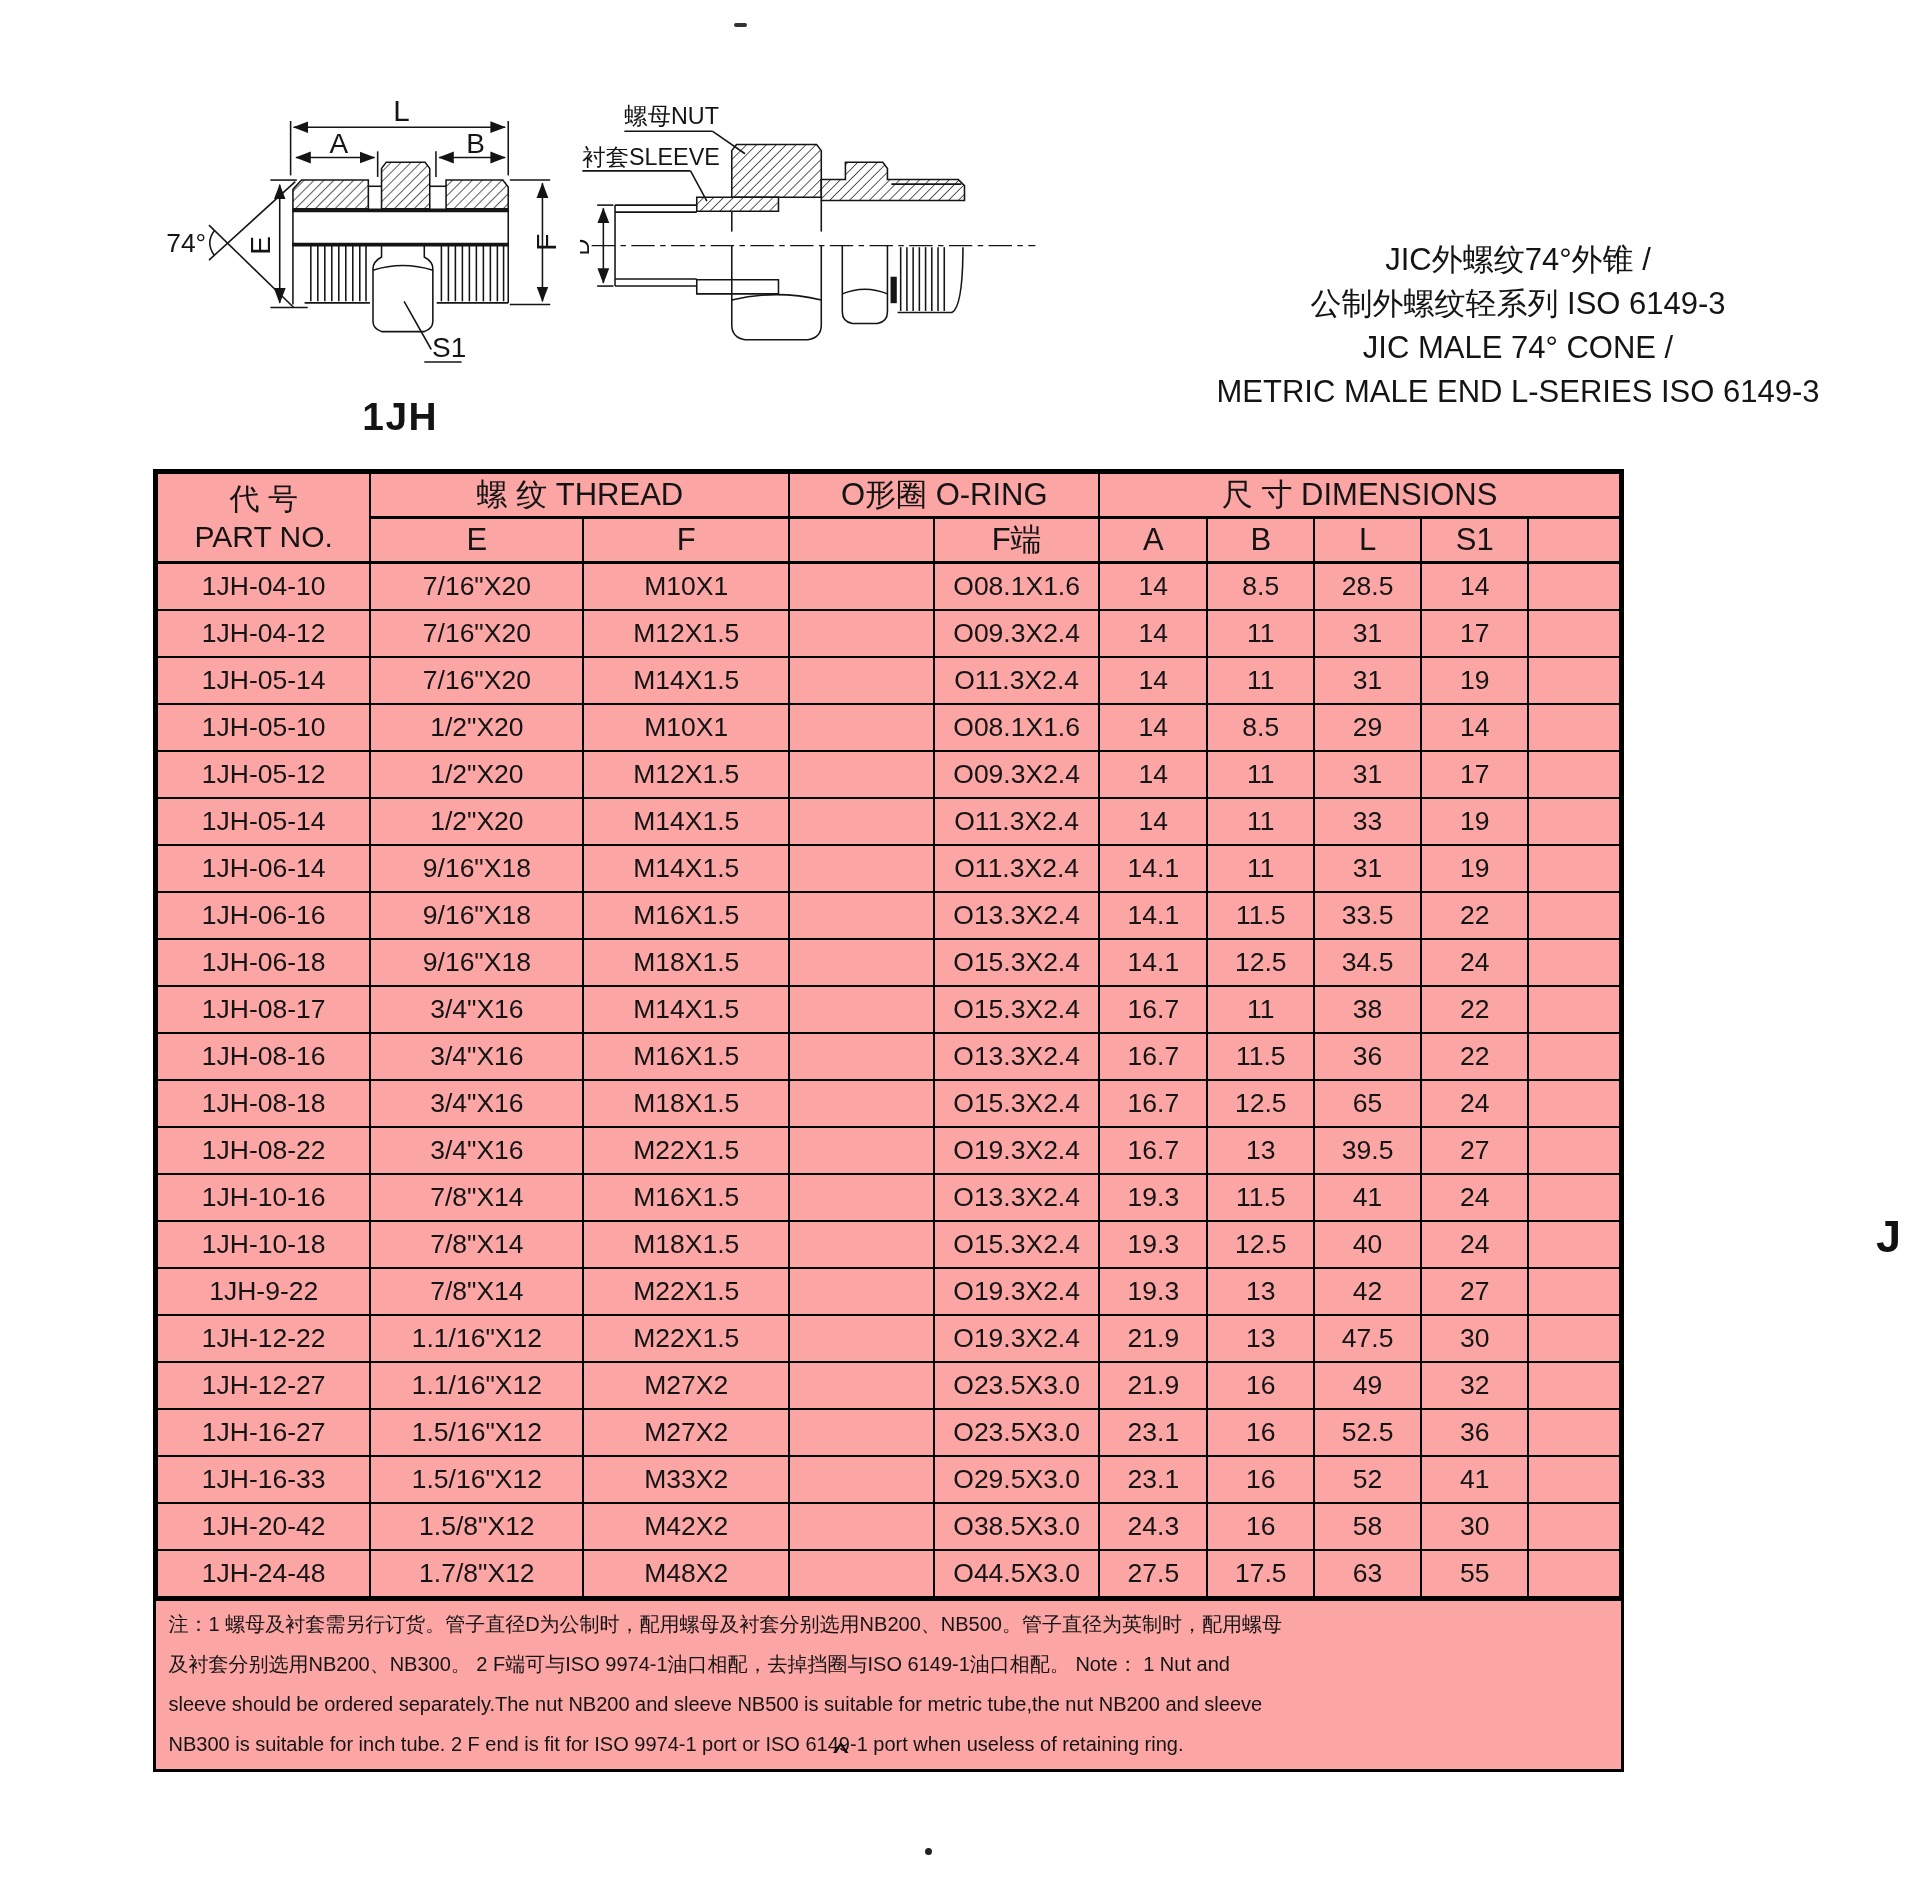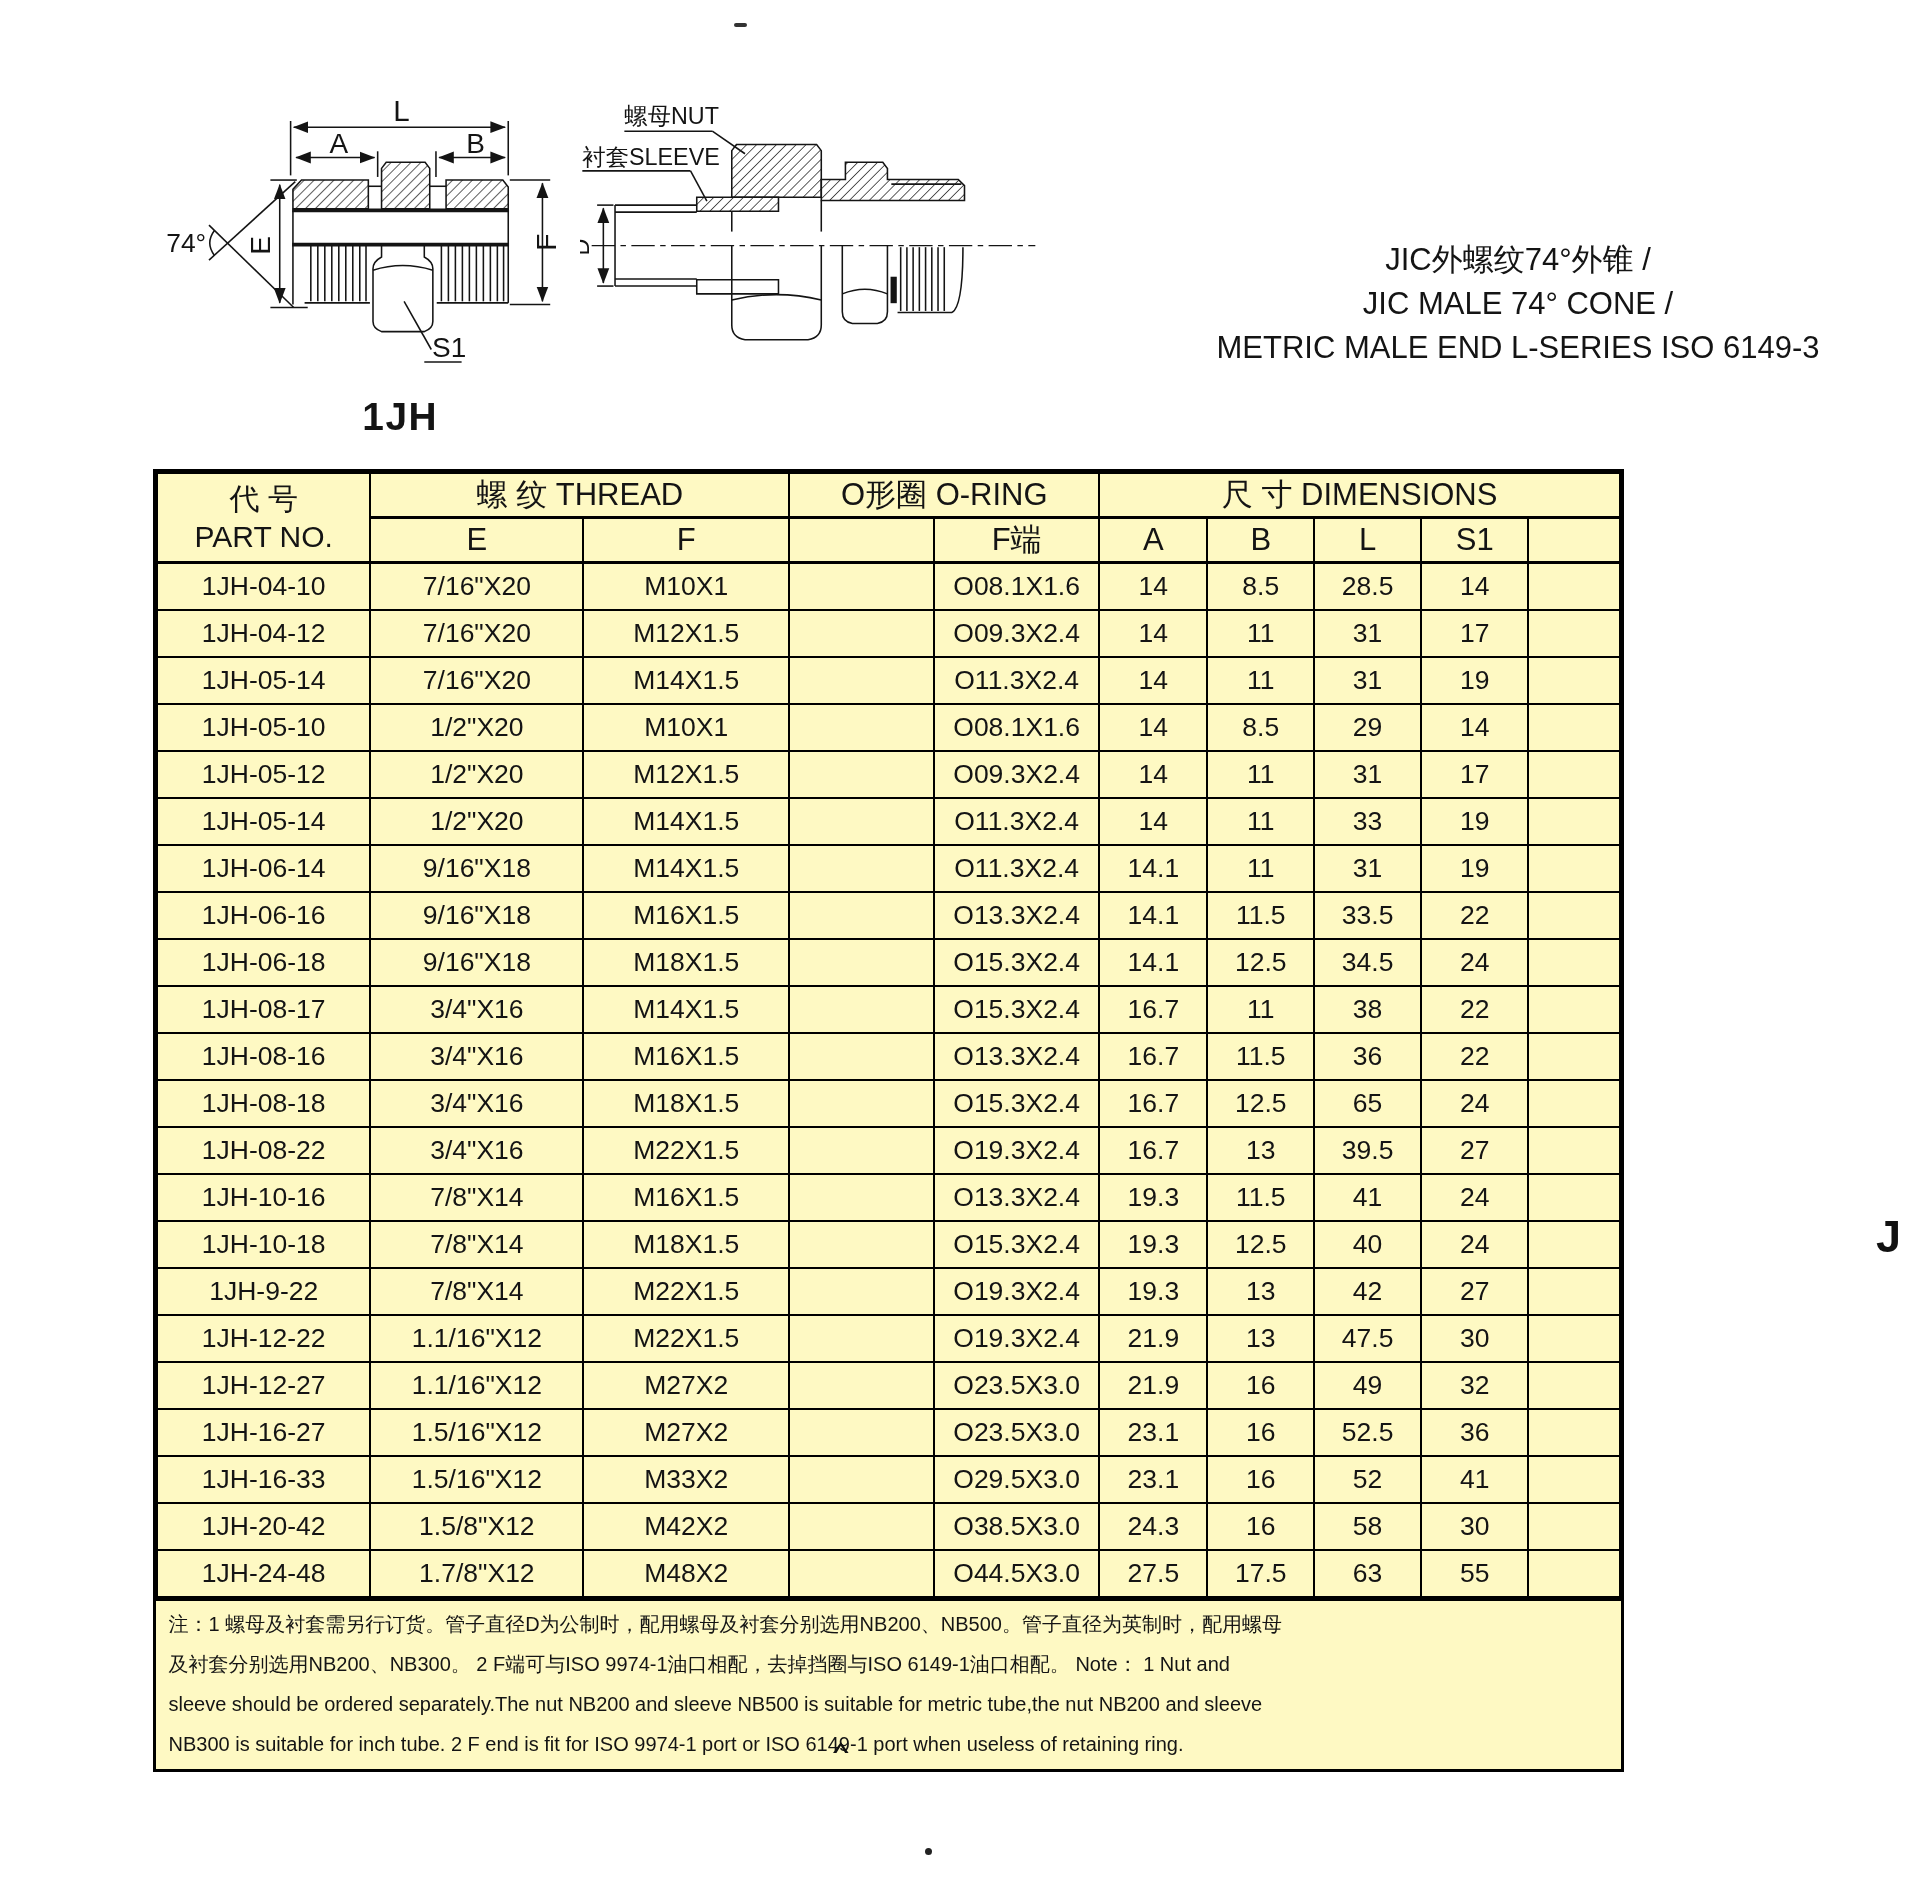--- a/index.html
+++ b/index.html
@@ -11,21 +11,21 @@
   .svg-left  { left:163px; top:93px; }
   .svg-right { left:580px; top:43px; }
 
   .title-block {
     position:absolute; left:1129px; top:238px; width:778px;
     text-align:center; font-size:31px; line-height:44px; white-space:nowrap;
   }
 
   .table-frame {
     position:absolute; left:153px; top:469px; width:1471px;
-    border:3.1px solid #000; box-sizing:border-box; background:#fef9c3;
+    border:3.1px solid #000; box-sizing:border-box; background:#fca5a5;
   }
   table.parts { width:100%; border-collapse:collapse; table-layout:fixed; }
   table.parts th, table.parts td {
     border:2.3px solid #000; text-align:center; vertical-align:middle;
     padding:0; overflow:hidden; font-weight:normal;
   }
   thead tr.group-row { height:44px; }
   thead tr.sub-row   { height:45px; }
   thead th { font-size:31px; }
   thead tr.group-row th { border-bottom-width:3.9px; }
@@ -196,20 +196,21 @@
     </g>
     <g fill="#141414" stroke="none">
       <text x="57" y="104" font-size="30">螺母NUT</text>
       <text x="3" y="156" font-size="30">衬套SLEEVE</text>
       <text x="12" y="262" font-size="30" text-anchor="middle" transform="rotate(-90 12 262)">D</text>
     </g>
   </svg>
 
   <div class="title-block">
     <div>JIC外螺纹74°外锥 /</div>
+    <div>公制外螺纹轻系列 ISO 6149-3</div>
     <div>JIC MALE 74° CONE /</div>
     <div>METRIC MALE END L-SERIES ISO 6149-3</div>
   </div>
 
   <div class="table-frame">
     <table class="parts">
       <colgroup>
         <col style="width:14.59%">
           <col style="width:14.55%">
           <col style="width:14.08%">

